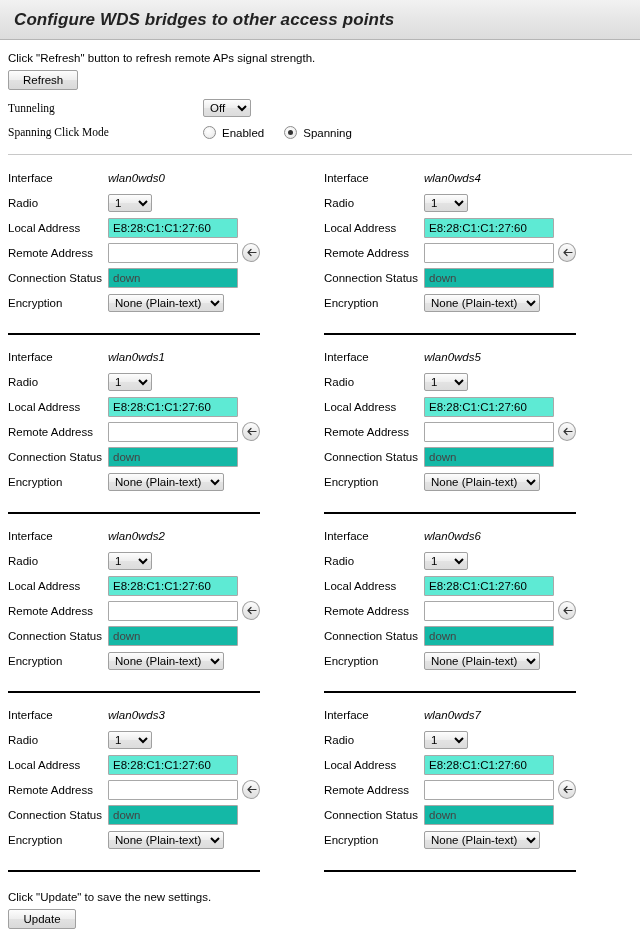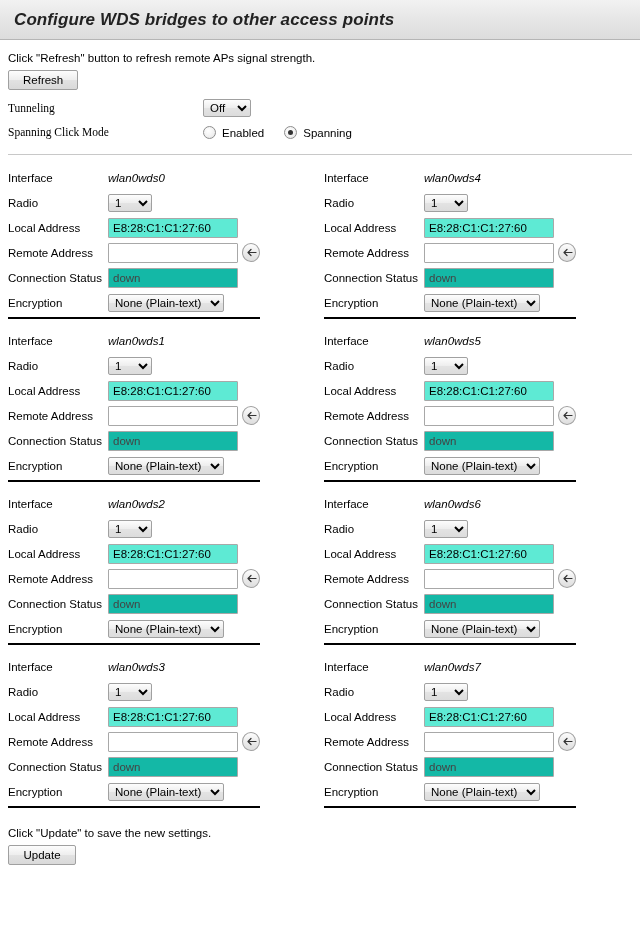--- a/index.html
+++ b/index.html
@@ -122,21 +122,21 @@
     margin: 0 0 10px 0;
   }
   .cols {
     display: flex;
     gap: 64px;
   }
   .col {
     width: 252px;
   }
   .wds-block {
-    padding-bottom: 2px;
+    padding-bottom: 18px;
   }
   .block-sep {
     border: 0;
     border-top: 2px solid #000;
     margin: 0 0 9px 0;
     width: 252px;
   }
   .row {
     display: flex;
     align-items: center;

